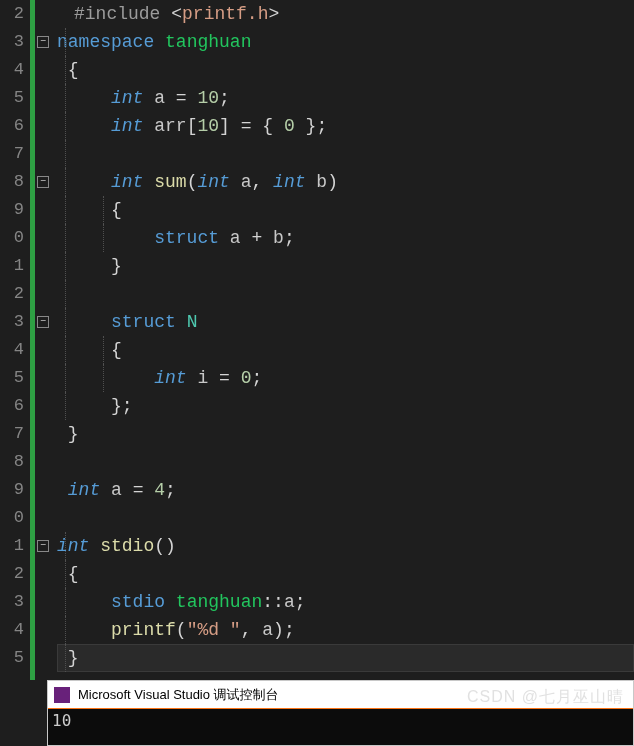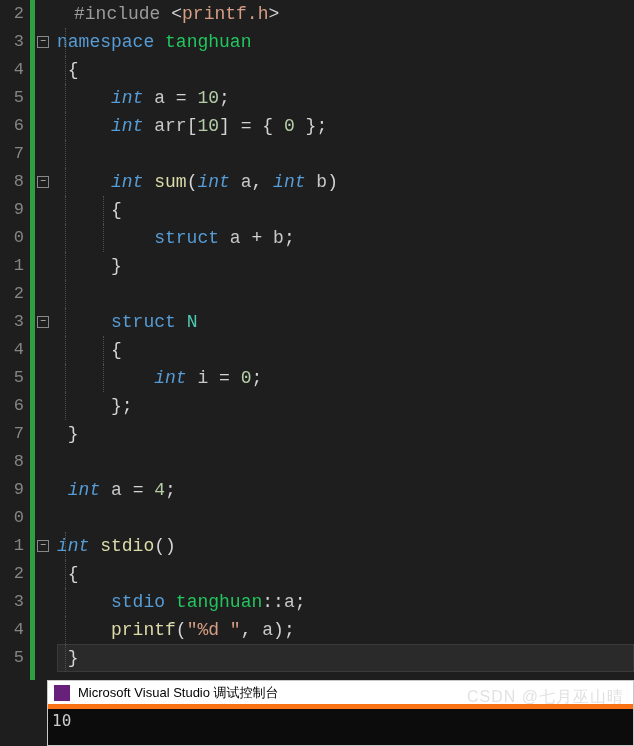--- a/index.html
+++ b/index.html
@@ -101,21 +101,21 @@
   }
   .console-title {
     display: flex;
     align-items: center;
     height: 28px;
     background: #fff;
     color: #000;
     font-family: 'Microsoft YaHei', sans-serif;
     font-size: 13px;
     padding-left: 6px;
-    border-bottom: 5px solid #f97316;
+    border-bottom: 1px solid #f97316;
   }
   .console-icon {
     width: 16px;
     height: 16px;
     background: #68217a;
     margin-right: 8px;
   }
   .console-body {
     background: #0c0c0c;
     color: #cccccc;

